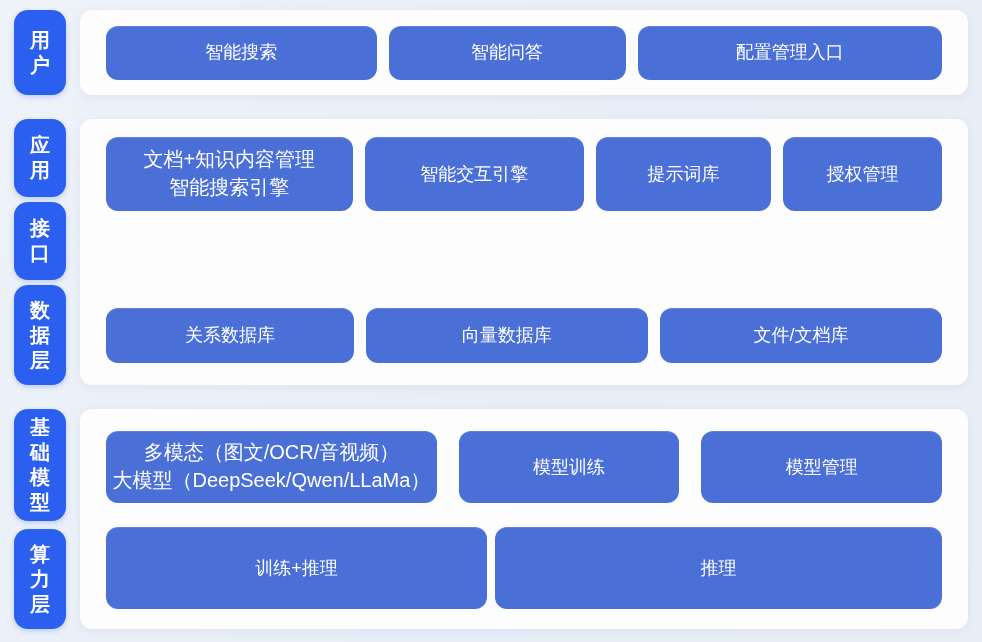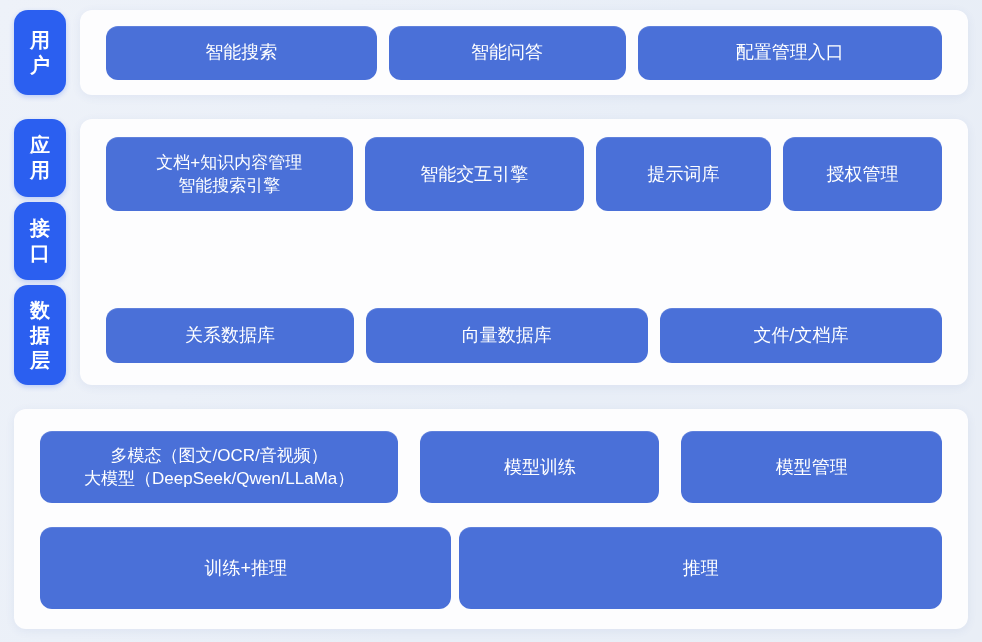--- a/index.html
+++ b/index.html
@@ -41,21 +41,21 @@
   .pill-foundation{height:112px;}
   .pill-compute{height:100px;}
   .panel-user{padding:0 26px;}
   .panel-mid{padding:18px 26px 22px 26px;}
   .panel-bottom{padding:22px 26px 20px 26px;}
   .row-h54{height:54px;}
   .row-h55{height:55px;}
   .row-h74{height:74px;}
   .row-h72{height:72px;gap:22px;}
   .row-h82{height:82px;gap:8px;}
-  .fs17{font-size:17px;}
+  .fs17{font-size:20px;}
 </style>
 </head>
 <body>
 
 <div class="canvas">
 
   <div class="layer layer-user">
     <div class="pill-col center">
       <div class="pill">
         <span>用户</span>
@@ -92,20 +92,28 @@
       </div>
       <div class="row row-h55">
         <div class="box" style="flex:25.3"><span>关系数据库</span></div>
         <div class="box" style="flex:28.8"><span>向量数据库</span></div>
         <div class="box" style="flex:28.8"><span>文件/文档库</span></div>
       </div>
     </div>
   </div>
 
   <div class="layer layer-bottom">
+    <div class="pill-col">
+      <div class="pill pill-foundation">
+        <span>基础模型</span>
+      </div>
+      <div class="pill pill-compute">
+        <span>算力层</span>
+      </div>
+    </div>
     <div class="panel panel-bottom">
       <div class="row row-h72">
         <div class="box fs17" style="flex:33"><span>多模态（图文/OCR/音视频）
 大模型（DeepSeek/Qwen/LLaMa）</span></div>
         <div class="box" style="flex:22"><span>模型训练</span></div>
         <div class="box" style="flex:24"><span>模型管理</span></div>
       </div>
       <div class="row row-h82">
         <div class="box" style="flex:38.8"><span>训练+推理</span></div>
         <div class="box" style="flex:45.5"><span>推理</span></div>

